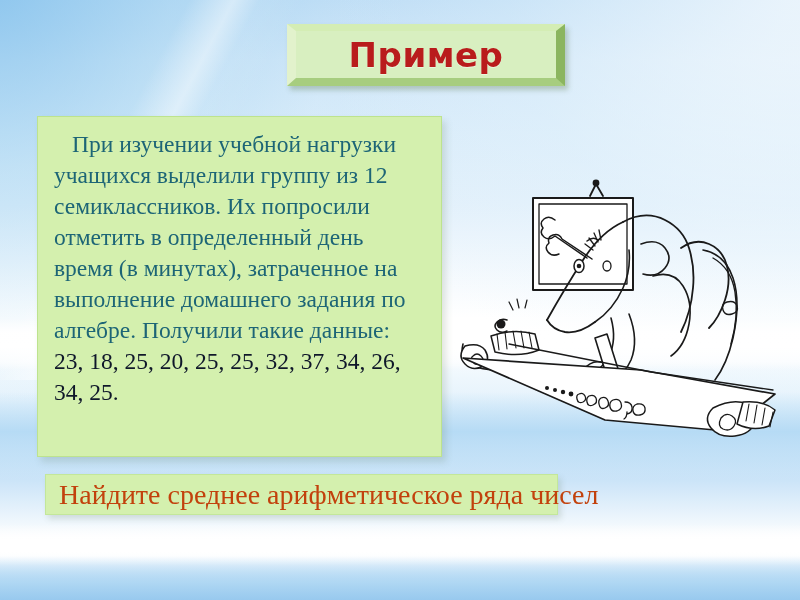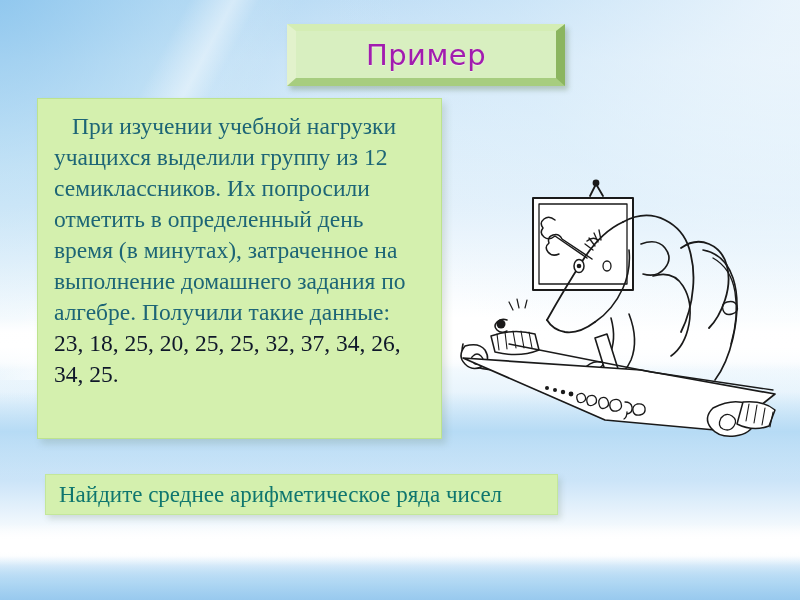--- a/index.html
+++ b/index.html
@@ -142,33 +142,33 @@
   #title-plaque-inner {
     width: 100%;
     height: 100%;
     background: #d8efc0;
     display: flex;
     align-items: center;
     justify-content: center;
   }
   #title-text {
     font-family: "DejaVu Sans", "Liberation Sans", sans-serif;
-    font-size: 29px;
-    font-weight: normal;
-    color: #a21caf;
+    font-size: 34px;
+    font-weight: bold;
+    color: #b91c1c;
     letter-spacing: 0.5px;
     text-shadow: 0 1px 0 rgba(255,255,255,0.45);
     white-space: nowrap;
   }
 
   
   #body-box {
     position: absolute;
     left: 37px;
-    top: 98px;
+    top: 116px;
     width: 405px;
     height: 341px;
     box-sizing: border-box;
     background: #d4f0ae;
     border: 1px solid #bde38e;
     box-shadow: 4px 5px 7px rgba(90,110,80,0.18);
     padding: 12px 14px 10px 16px;
   }
   #body-paragraph {
     margin: 0;
@@ -209,22 +209,22 @@
     box-sizing: border-box;
     background: #d4f0ae;
     border: 1px solid #c3e79a;
     box-shadow: 3px 4px 6px rgba(90,110,80,0.18);
     display: flex;
     align-items: center;
     padding-left: 13px;
   }
   #bottom-banner-text {
     font-family: "Liberation Serif", "DejaVu Serif", serif;
-    font-size: 23px;
-    color: #0f766e;
+    font-size: 28px;
+    color: #c2410c;
     white-space: nowrap;
   }
 </style>
 </head>
 <body>
 
 <div id="slide">
 
   <div class="bg-base"></div>
   <div class="bg-left-glow"></div>

